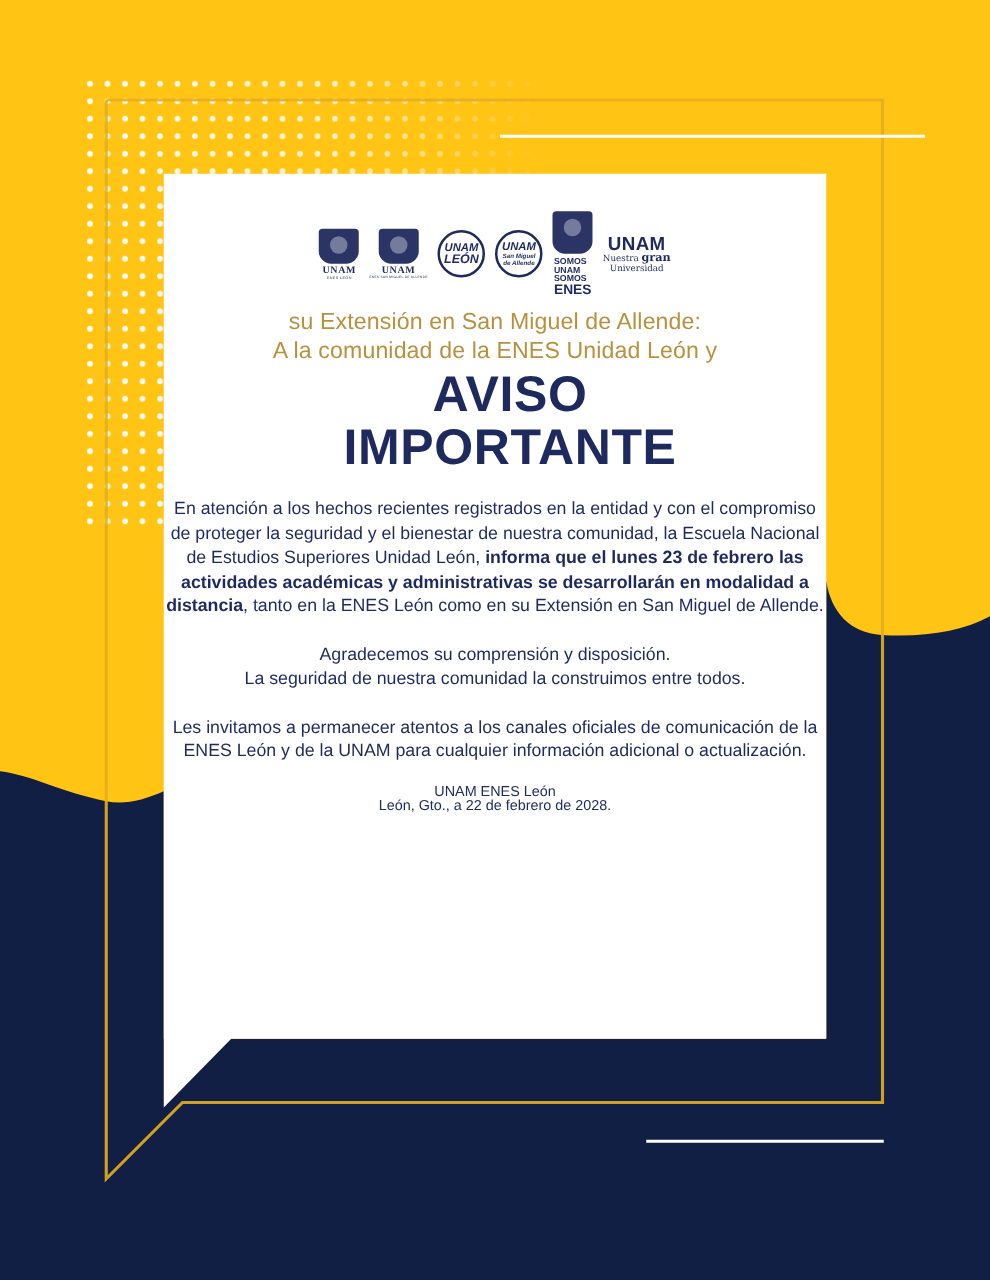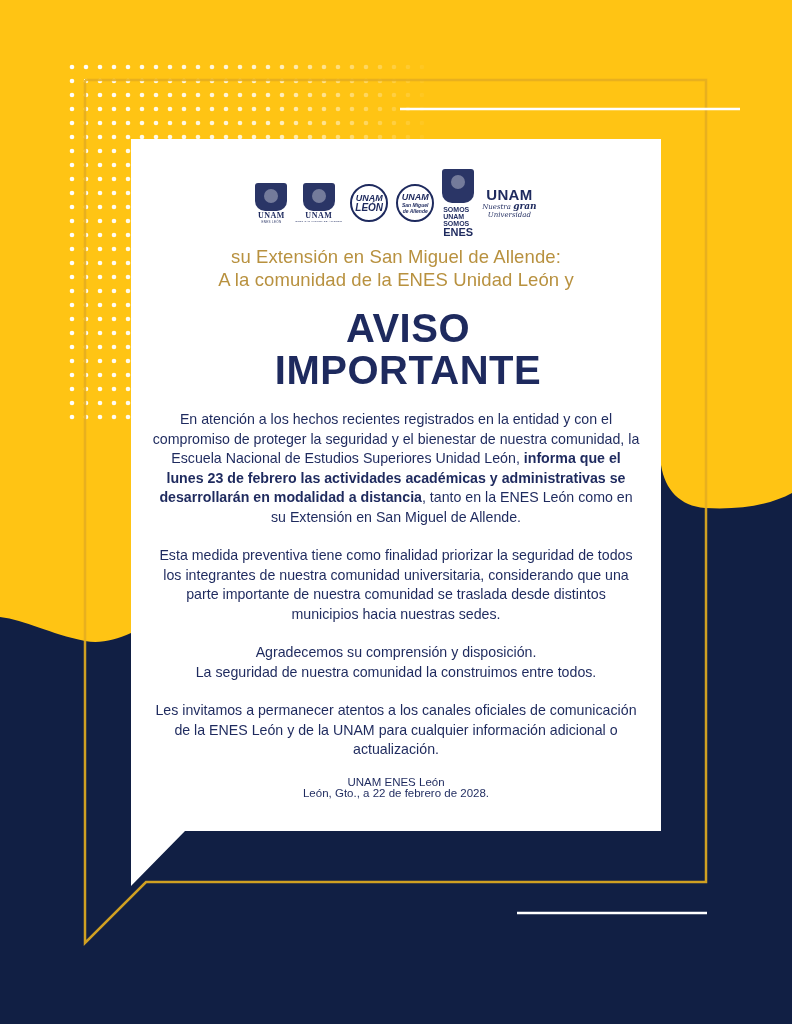--- a/index.html
+++ b/index.html
@@ -14,24 +14,24 @@
   .crest-sub { font-size:3px; line-height:4px; letter-spacing:.3px; }
   .circle-logo { width:38px; height:38px; border-radius:50%; border:2.5px solid #1E2A5E; box-sizing:border-box; display:flex; flex-direction:column; align-items:center; justify-content:center; font-style:italic; font-weight:bold; line-height:9px; }
   .circle-logo .a { font-size:9px; }
   .circle-logo .b { font-size:10px; }
   .circle-logo .c { font-size:5px; line-height:6px; }
   .somos { display:flex; align-items:center; gap:3px; }
   .somos-text { font-weight:bold; font-size:7px; line-height:7px; text-align:left; }
   .somos-text .enes { font-size:11px; line-height:11px; }
   .unam-gran { display:flex; flex-direction:column; align-items:center; }
   .unam-gran .big { font-weight:bold; font-size:15px; line-height:15px; letter-spacing:.3px; }
-  .unam-gran .small { font-style:italic; font-size:7px; line-height:8px; font-family:"DejaVu Serif", serif;text-align:center; }
+  .unam-gran .small { font-size:7px; line-height:8px; font-family:"DejaVu Serif", serif;text-align:center; }
   .unam-gran .small b { font-size:9px; }
   .greeting { color:#B8913F; font-size:18.5px; line-height:23px; margin-top:20px; letter-spacing:.1px; }
-  .title { color:#1E2A5E; font-weight:bold; font-size:40px; line-height:42px; margin-top:16px; letter-spacing:.5px;padding-left:24px; }
+  .title { color:#1E2A5E; font-weight:bold; font-size:40px; line-height:42px; margin-top:4px; letter-spacing:.5px;padding-left:24px; }
   .body { color:#1E2A5E; font-size:14.2px; line-height:19.5px; margin-top:19px; }
   .para { margin:0 0 19px 0; }
   .para b { font-weight:bold; }
   .sign { color:#1E2A5E; font-size:11.5px; line-height:11.5px; margin-top:-2px; }
   .sign .att { font-weight:bold; font-size:12.5px; }
 </style>
 </head>
 <body>
 
 <svg class="bg-svg" viewBox="0 0 792 1024" xmlns="http://www.w3.org/2000/svg">
@@ -105,23 +105,22 @@
   <div class="greeting">
     <div>su Extensión en San Miguel de Allende:</div>
     <div>A la comunidad de la ENES Unidad León y</div>
   </div>
 
   <div class="title">
     <div>AVISO</div>
     <div>IMPORTANTE</div>
   </div>
 
-  <div class="body" style="padding:0 20px;">
+  <div class="body" style="padding:0 0;">
     <p class="para"><span>En atención a los hechos recientes registrados en la entidad y con el compromiso de proteger la seguridad y el bienestar de nuestra comunidad, la Escuela Nacional de Estudios Superiores Unidad León, </span><b>informa que el lunes 23 de febrero las actividades académicas y administrativas se desarrollarán en modalidad a distancia</b><span>, tanto en la ENES León como en su Extensión en San Miguel de Allende.</span></p>
-    <p class="para">Esta medida preventiva tiene como finalidad priorizar la seguridad de todos los integrantes de nuestra comunidad universitaria, considerando que una parte importante de nuestra comunidad se traslada desde distintos municipios hacia nuestras sedes.</p>
     <p class="para"><span>Agradecemos su comprensión y disposición.</span><br><span>La seguridad de nuestra comunidad la construimos entre todos.</span></p>
     <p class="para">Les invitamos a permanecer atentos a los canales oficiales de comunicación de la ENES León y de la UNAM para cualquier información adicional o actualización.</p>
   </div>
 
   <div class="sign">
     <div>UNAM ENES León</div>
     <div>León, Gto., a 22 de febrero de 2028.</div>
   </div>
 </div>
 

